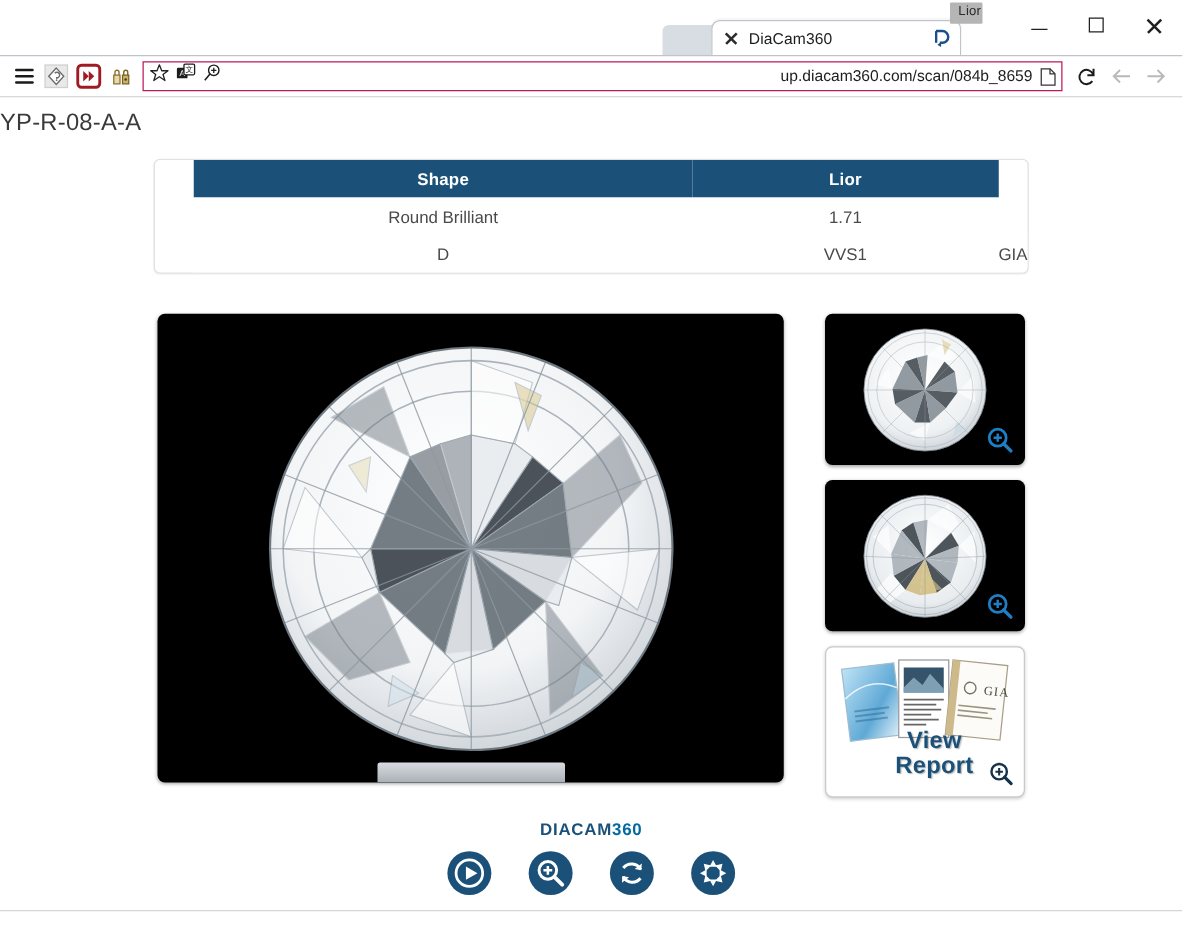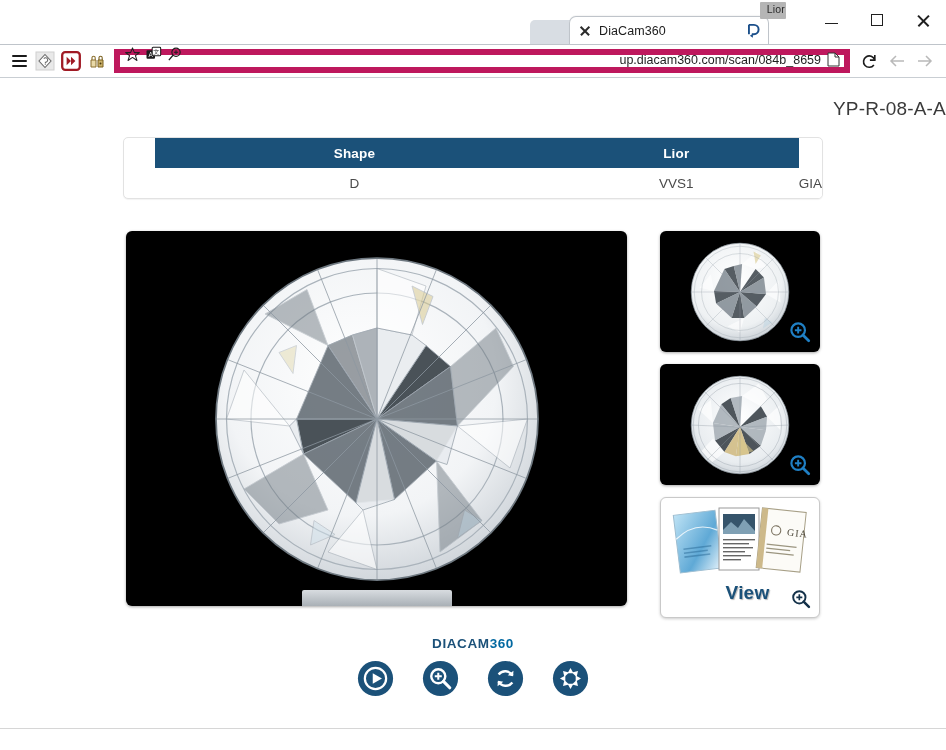--- a/index.html
+++ b/index.html
@@ -68,37 +68,37 @@
     height: 34px; flex: 0 0 34px; display: flex; align-items: center;
     background: #ffffff; border-top: 1px solid #bfc4ca; border-bottom: 1px solid #c9ced3;
     padding: 0 6px;
   }
   .nav-ico { width: 26px; height: 26px; display:flex; align-items:center; justify-content:center; cursor:pointer; flex:0 0 auto; }
   .hamburger { width: 15px; }
   .hamburger span { display:block; height:2px; background:#1a1a1a; margin:2.6px 0; border-radius:1px; }
 
   .urlbar {
     flex: 1 1 auto; height: 24px; margin: 0 6px 0 4px;
-    border: 6px solid #be185d; background: #ffffff;
-    display: flex; align-items: flex-end; padding: 0 4px;
+    border: 1px solid #be185d; background: #ffffff;
+    display: flex; align-items: center; padding: 0 4px;
   }
   .url-left { display:flex; align-items:center; gap:4px; }
   .url-text {
     flex: 1 1 auto; text-align: right; font-size: 12.5px; color: #1e1e1e;
     padding-right: 5px; white-space: nowrap; overflow: hidden;
   }
   .url-doc { width:14px; flex:0 0 14px; display:flex; align-items:center; justify-content:center; }
   .nav-right { display:flex; align-items:center; gap:2px; padding-right: 2px; }
 
   
   .viewport { flex: 1 1 auto; background:#ffffff; position: relative; overflow: hidden; }
 
   .page-title {
-    text-align: right; font-size: 19px; color: #3a3a3a; font-weight: 400;
-    margin-top: 20px; letter-spacing: .2px; padding-left: 48px;
+    text-align: left; font-size: 19px; color: #3a3a3a; font-weight: 400;
+    margin-top: 10px; letter-spacing: .2px;
   }
 
   .spec-table {
     width: 700px; margin: 17px auto 0 auto;
     border-collapse: separate; border-spacing: 0;
     border: 1px solid #e2e2e2; border-radius: 5px; overflow: hidden;
     background: #fff; box-shadow: 0 1px 1px rgba(0,0,0,.05); padding-left: 31px;
   }
   .spec-table td, .spec-table th {
     padding: 0; height: 30px; font-size: 13.5px;
@@ -299,20 +299,24 @@
 
   <div class="viewport">
 
     <div class="page-title">YP-R-08-A-A</div>
 
     <table class="spec-table">
       <tbody>
         <tr class="hdr-row">
           <td style="width:62%">Shape</td>
           <td style="width:38%">Lior</td>
+        </tr>
+        <tr class="val-row">
+          <td>Round Brilliant</td>
+          <td>1.71</td>
         </tr>
         <tr class="val-row">
           <td>D</td>
           <td>VVS1</td>
           <td>GIA</td>
         </tr>
       </tbody>
     </table>
 
     <div class="media-area">
@@ -545,20 +549,21 @@
               <text x="125" y="33" font-size="10" fill="#4b4638" font-family="Liberation Serif, serif" letter-spacing="1">GIA</text>
               <g fill="#9b957f">
                 <rect x="106" y="43" width="30" height="1.3"></rect>
                   <rect x="106" y="47" width="24" height="1.3"></rect>
                 <rect x="106" y="51" width="28" height="1.3"></rect>
               </g>
             </g>
           </svg>
           <div class="report-text">
             <span>View</span>
+            <span>Report</span>
           </div>
           <div class="report-mag">
             <svg width="20" height="20" viewBox="0 0 24 24">
               <circle cx="10" cy="10" r="7.4" fill="none" stroke="#15324a" stroke-width="2.3"></circle>
               <path d="M6.4 10 h7.2 M10 6.4 v7.2" stroke="#15324a" stroke-width="2"></path>
               <path d="M15.2 15.2 L21.5 21.5" stroke="#15324a" stroke-width="3" stroke-linecap="round"></path>
             </svg>
           </div>
         </div>
       </div>

